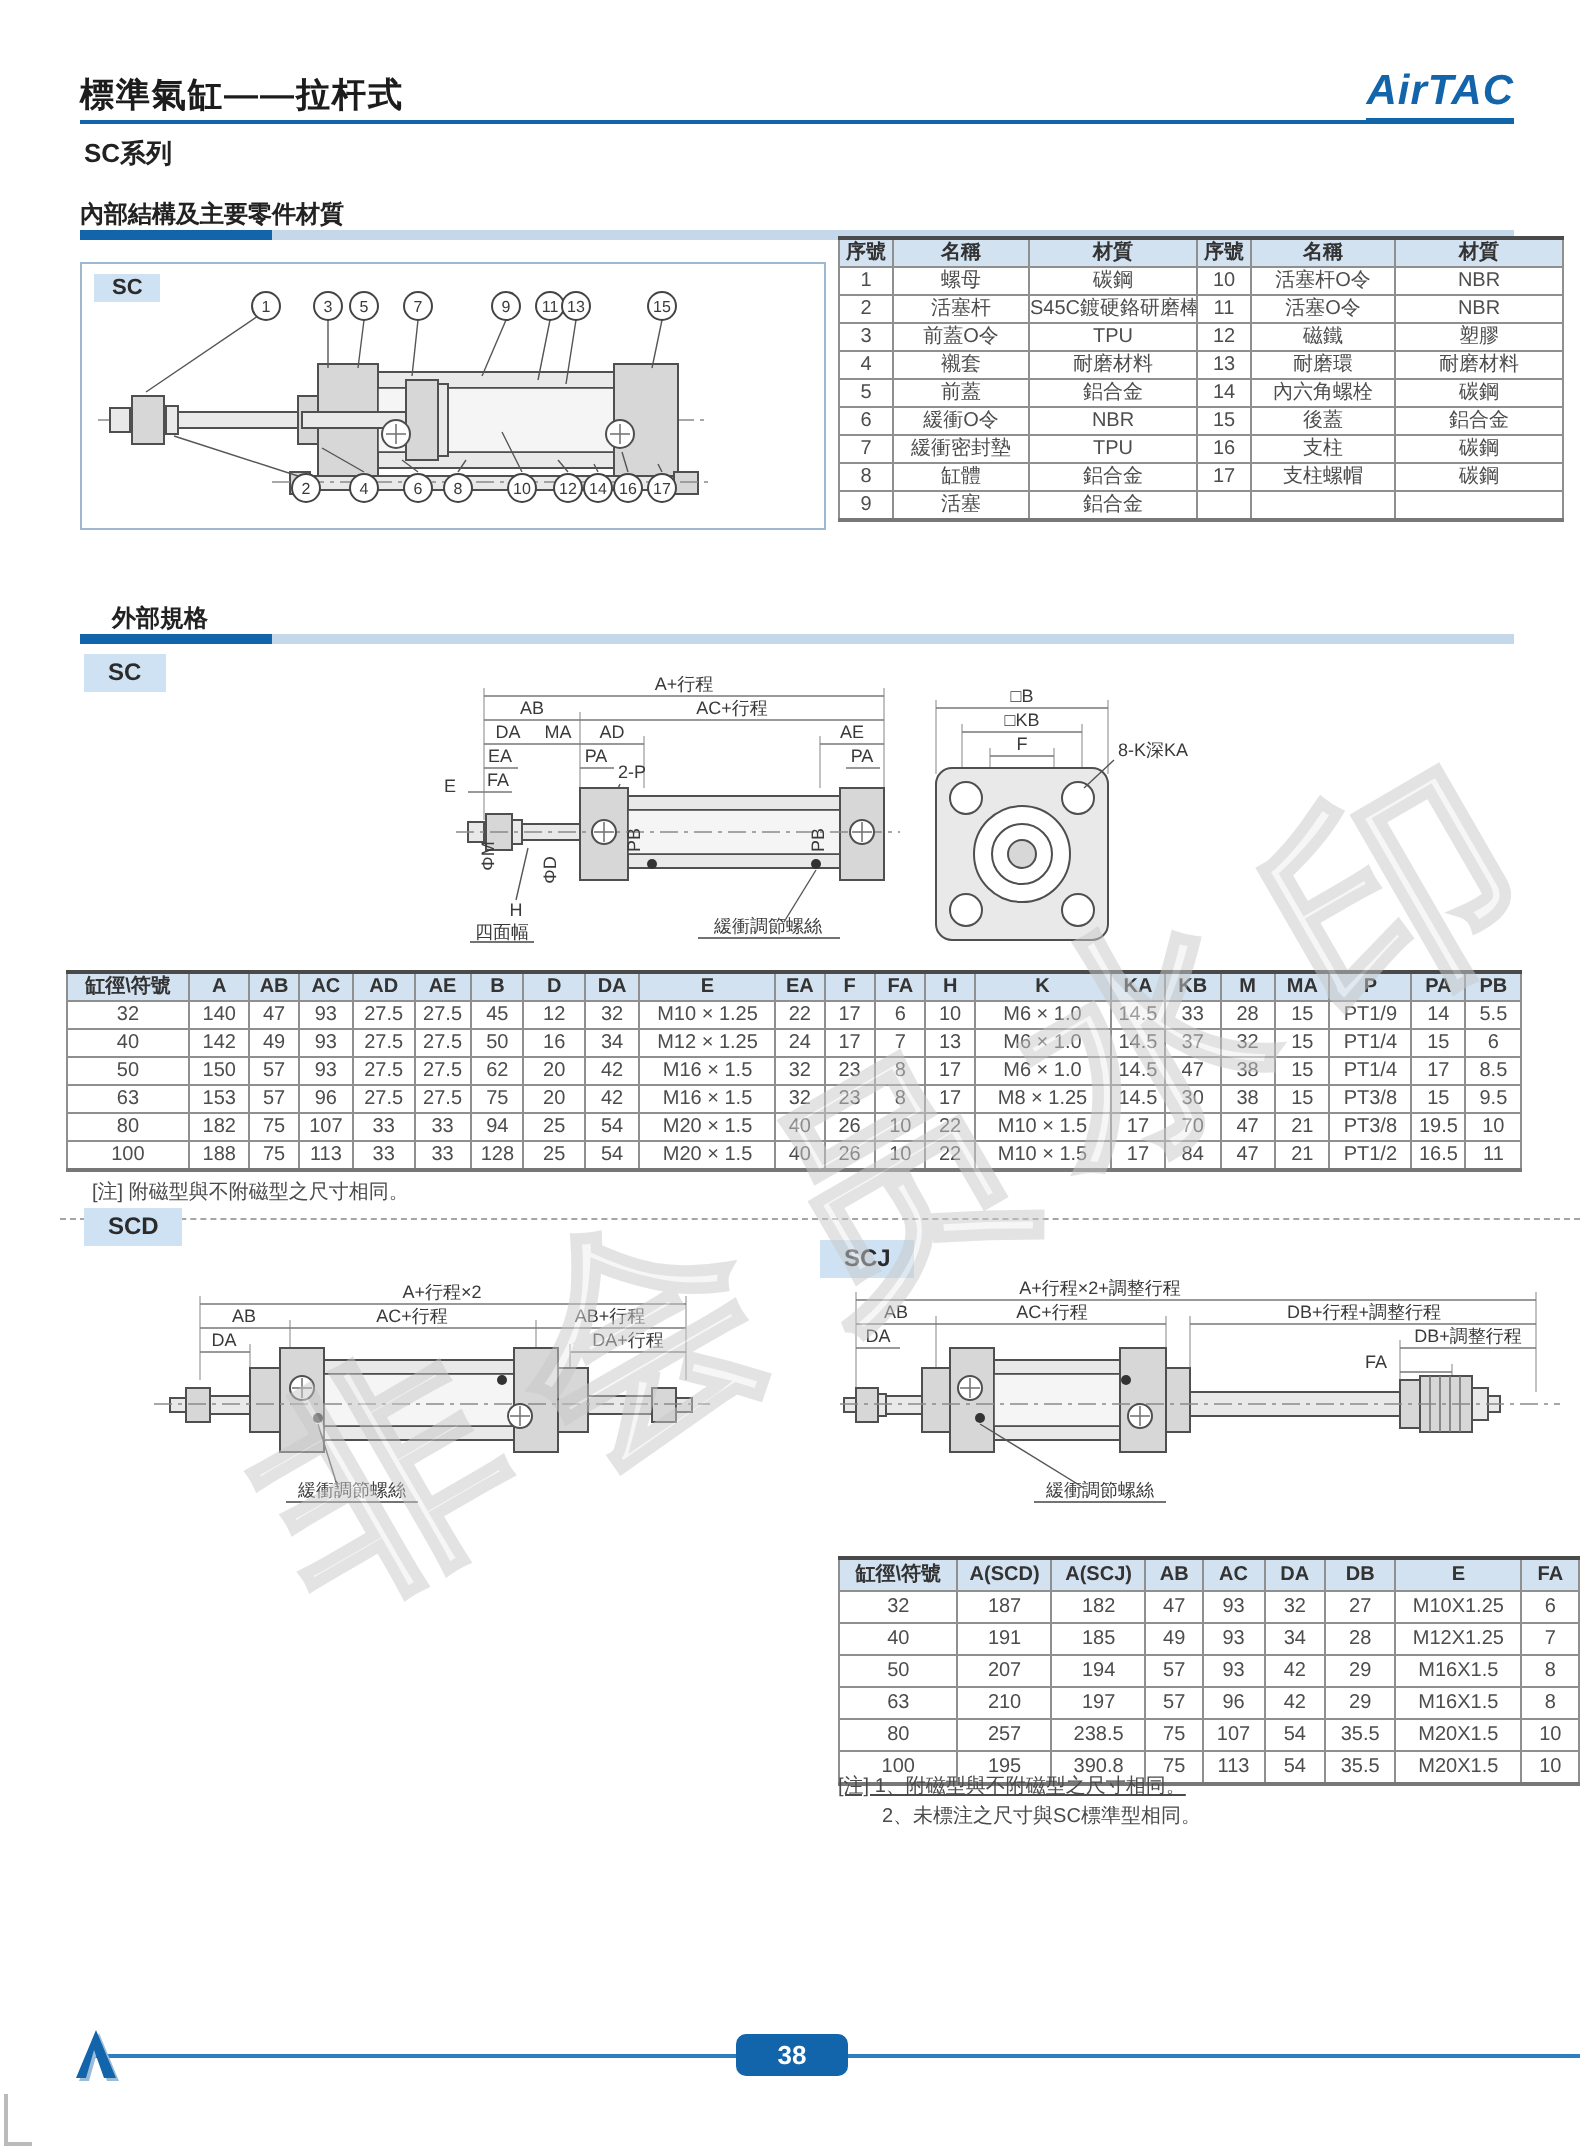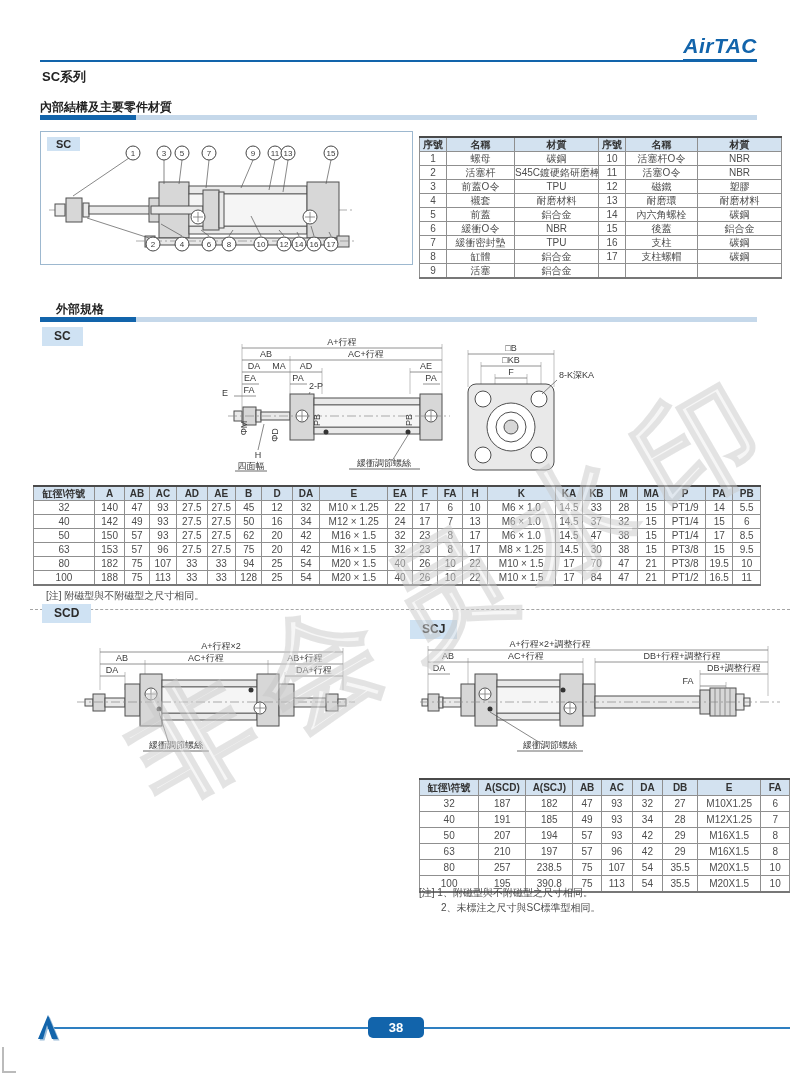--- a/index.html
+++ b/index.html
@@ -53,20 +53,21 @@
   .page-badge{position:absolute;left:368px;top:1017px;width:56px;height:21px;background:#1264ab;
               border-radius:5px;color:#fff;font-weight:bold;font-size:13px;text-align:center;line-height:21px;}
   .corner{position:absolute;left:2px;bottom:4px;width:12px;height:24px;
           border-left:2px solid #bbb;border-bottom:2px solid #bbb;}
 </style>
 </head>
 <body>
 
 <div class="page">
 
+  <div class="title">標準氣缸——拉杆式</div>
   <div class="logo">AirTAC</div>
   <div class="title-rule"></div>
   <div class="series">SC系列</div>
 
   <div class="sec-head" style="left:40px;top:99px;">內部結構及主要零件材質</div>
   <div class="sec-bar" style="top:115px;"></div>
 
   <div class="int-box">
     <span class="int-tab">SC</span>
     <svg width="371" height="132" viewBox="0 0 371 132">
@@ -147,21 +148,21 @@
         <circle class="co" cx="258" cy="112" r="7"></circle>
           <text class="cot" x="258" y="115">14</text>
         <circle class="co" cx="273" cy="112" r="7"></circle>
           <text class="cot" x="273" y="115">16</text>
         <circle class="co" cx="290" cy="112" r="7"></circle>
           <text class="cot" x="290" y="115">17</text>
       </g>
     </svg>
   </div>
 
-  <table class="tbl" style="left:419px;top:136px;width:294px;">
+  <table class="tbl" style="left:419px;top:118px;width:294px;">
     <colgroup>
         <col style="width:27px">
         <col style="width:68px">
         <col style="width:84px">
         <col style="width:27px">
         <col style="width:72px">
         <col style="width:84px">
       </colgroup>
   <thead>
         <tr>
@@ -734,21 +735,21 @@
           <td>75</td>
           <td>113</td>
           <td>54</td>
           <td>35.5</td>
           <td>M20X1.5</td>
           <td>10</td>
         </tr>
       </tbody>
     </table>
 
-  <div class="note" style="left:419px;top:886px;">[注] 1、附磁型與不附磁型之尺寸相同。</div>
+  <div class="note" style="left:419px;top:886px;text-decoration:underline;">[注] 1、附磁型與不附磁型之尺寸相同。</div>
   <div class="note" style="left:441px;top:901px;">2、未標注之尺寸與SC標準型相同。</div>
 
   <div class="watermark">非会员水印</div>
 
   <div class="foot-line"></div>
   <div class="foot-logo">
     <svg width="30" height="30" viewBox="0 0 30 30">
       <path d="M4,27 L14,3 L24,27 L18,27 L13,13 L9,27 Z" fill="#9bbcd8" transform="translate(1.5,1.5)"></path>
       <path d="M4,27 L14,3 L24,27 L18,27 L13,13 L9,27 Z" fill="#1264ab"></path>
     </svg>

